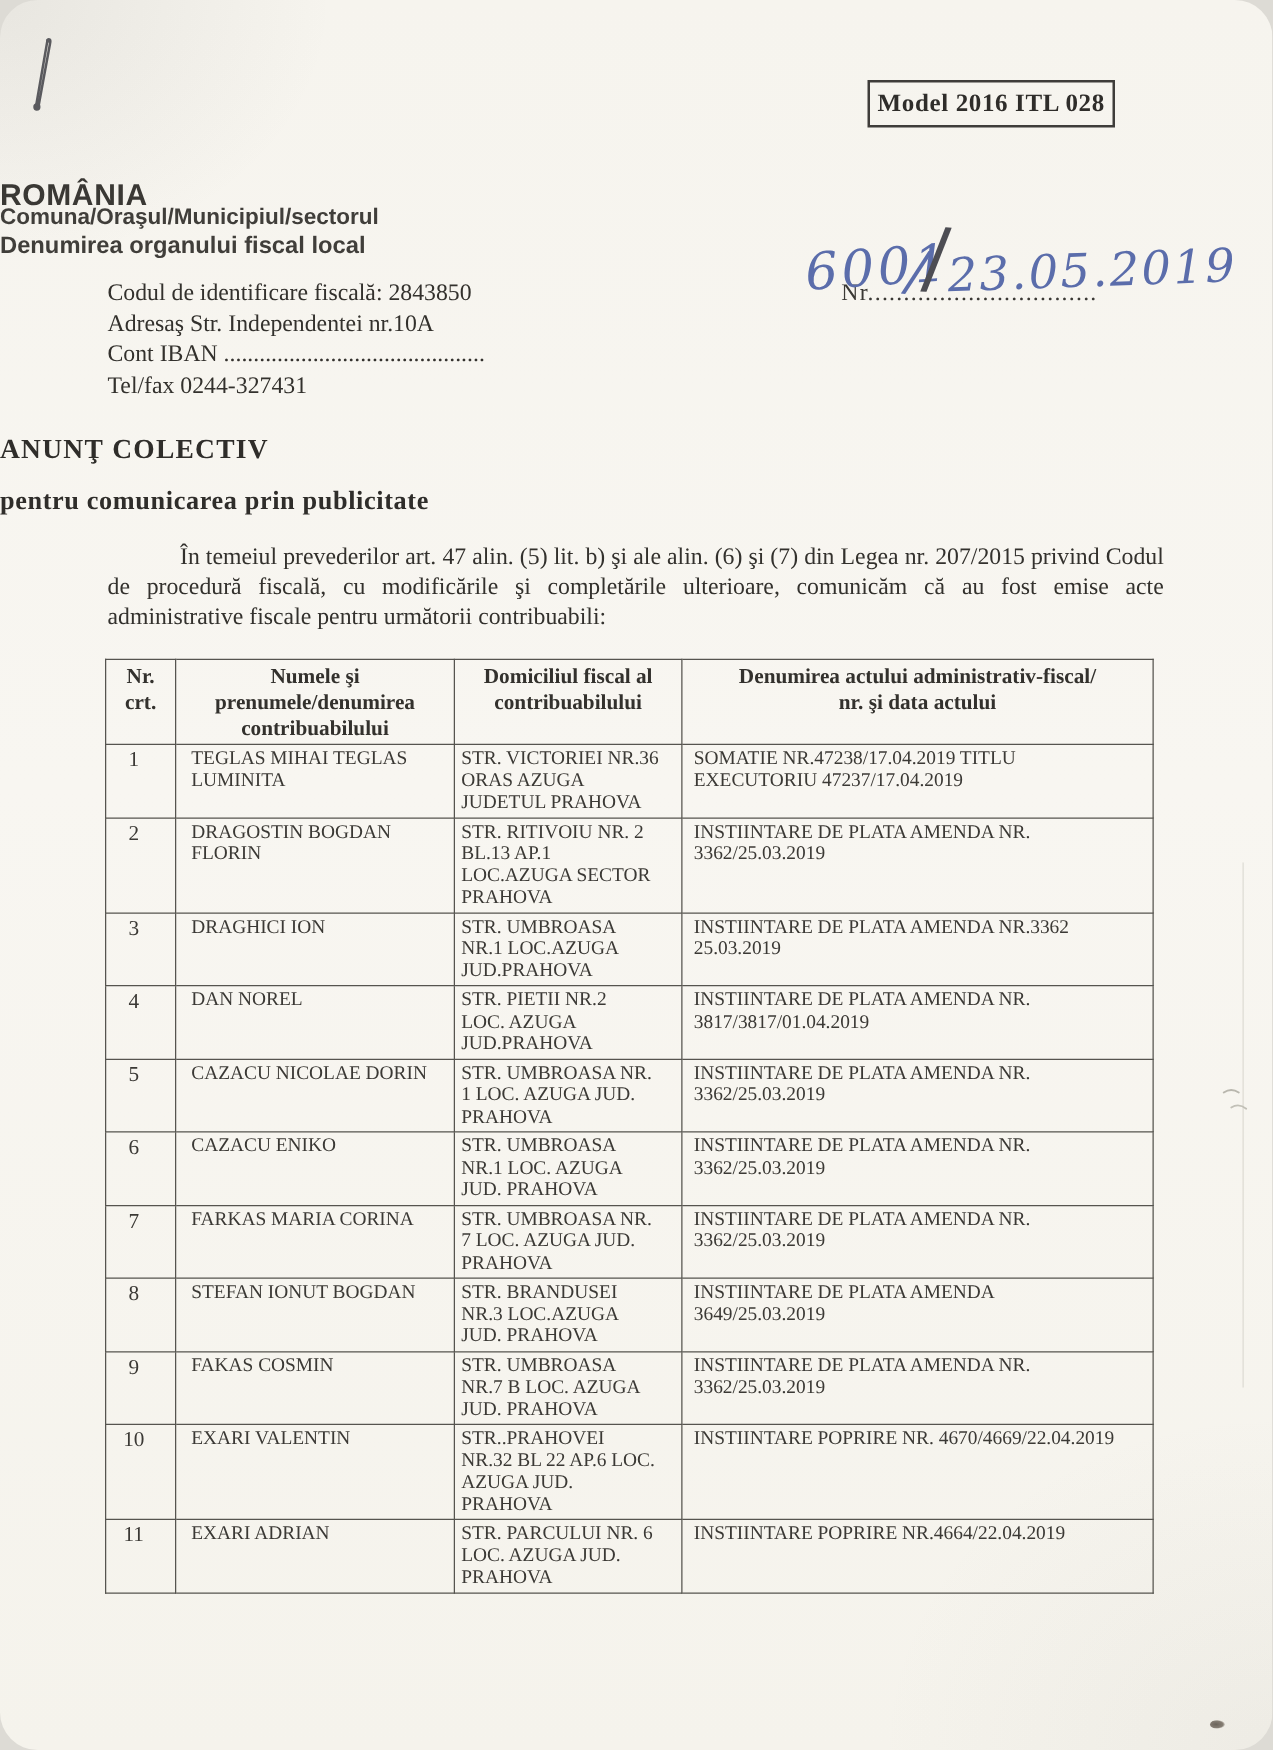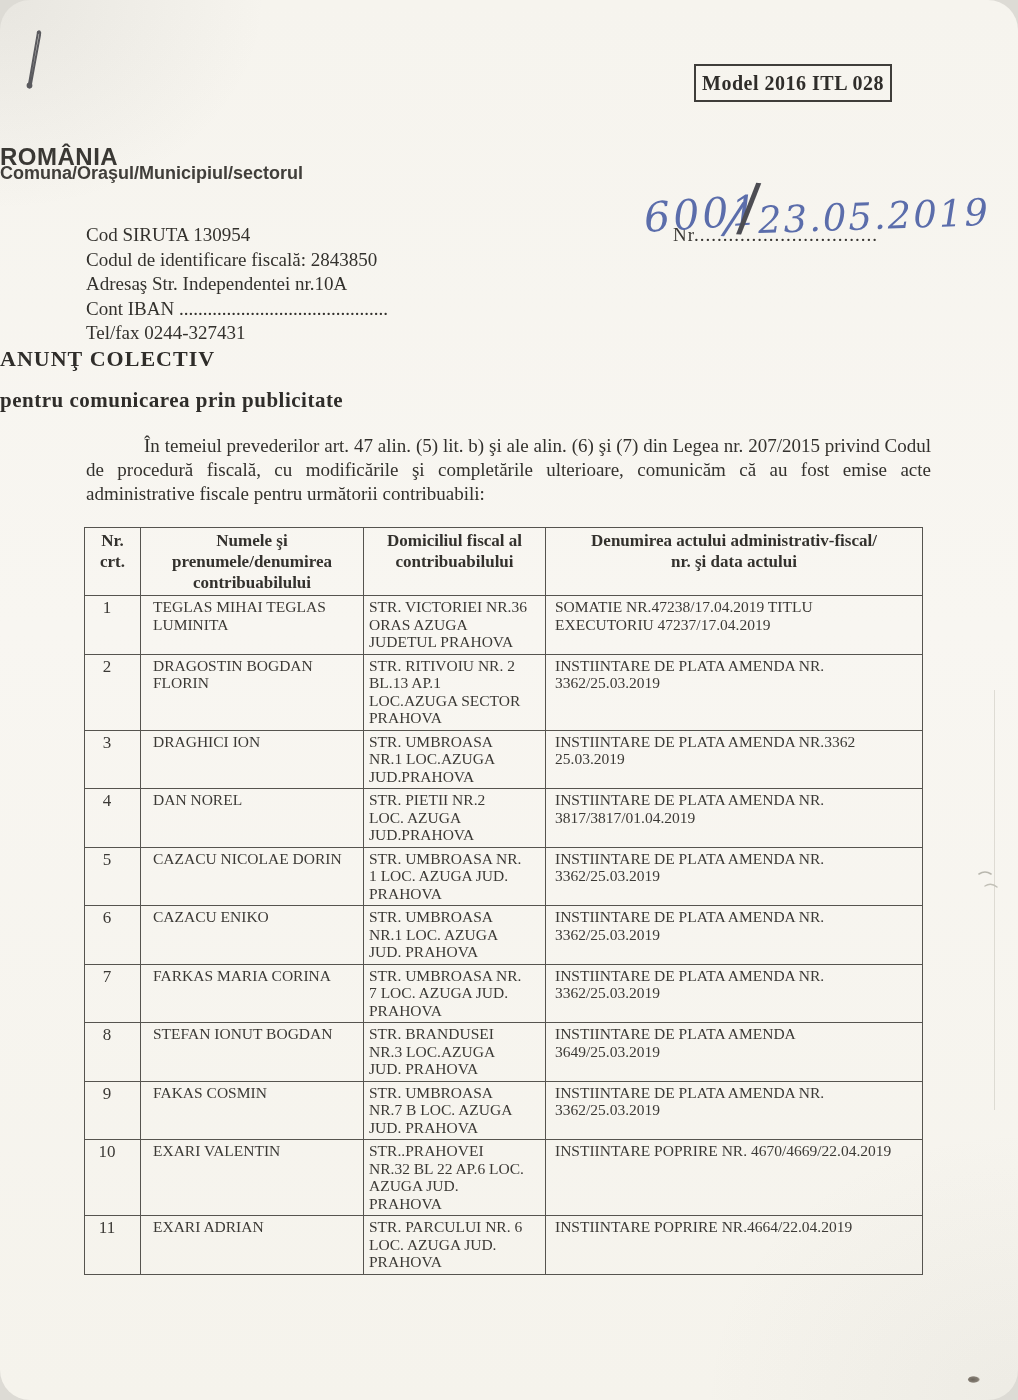--- a/index.html
+++ b/index.html
@@ -67,23 +67,23 @@
     <circle cx="18.5" cy="10.5" r="1.6" fill="#5a5a5e"></circle>
     <circle cx="9.5" cy="63.5" r="2.2" fill="none" stroke="#5a5a5e" stroke-width="1.4"></circle>
   </svg>
 
   <div class="model-box">
     <span>Model 2016 ITL 028</span>
   </div>
 
   <div class="country">ROMÂNIA</div>
   <div class="authority1">Comuna/Oraşul/Municipiul/sectorul</div>
+  <div class="authority2">Denumirea organului fiscal local</div>
 
   <div class="info-block">
-    <div>Cod SIRUTA 130954</div>
     <div> Codul de identificare fiscală: 2843850</div>
     <div>Adresaş Str. Independentei nr.10A</div>
     <div>Cont IBAN ............................................</div>
     <div>Tel/fax 0244-327431</div>
   </div>
 
   <div class="nr-line"><span>Nr</span><span>................................</span></div>
   <div class="handwriting">
     <span class="hw-number">6001</span>
     <span class="hw-slash-blue">/</span>

